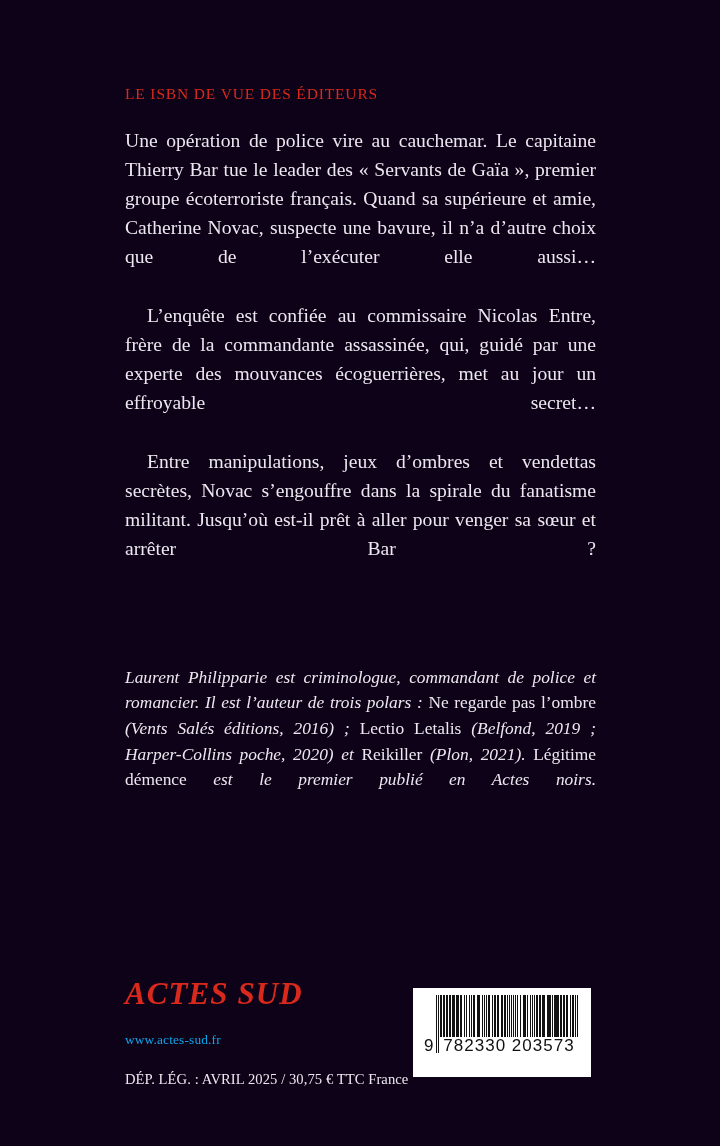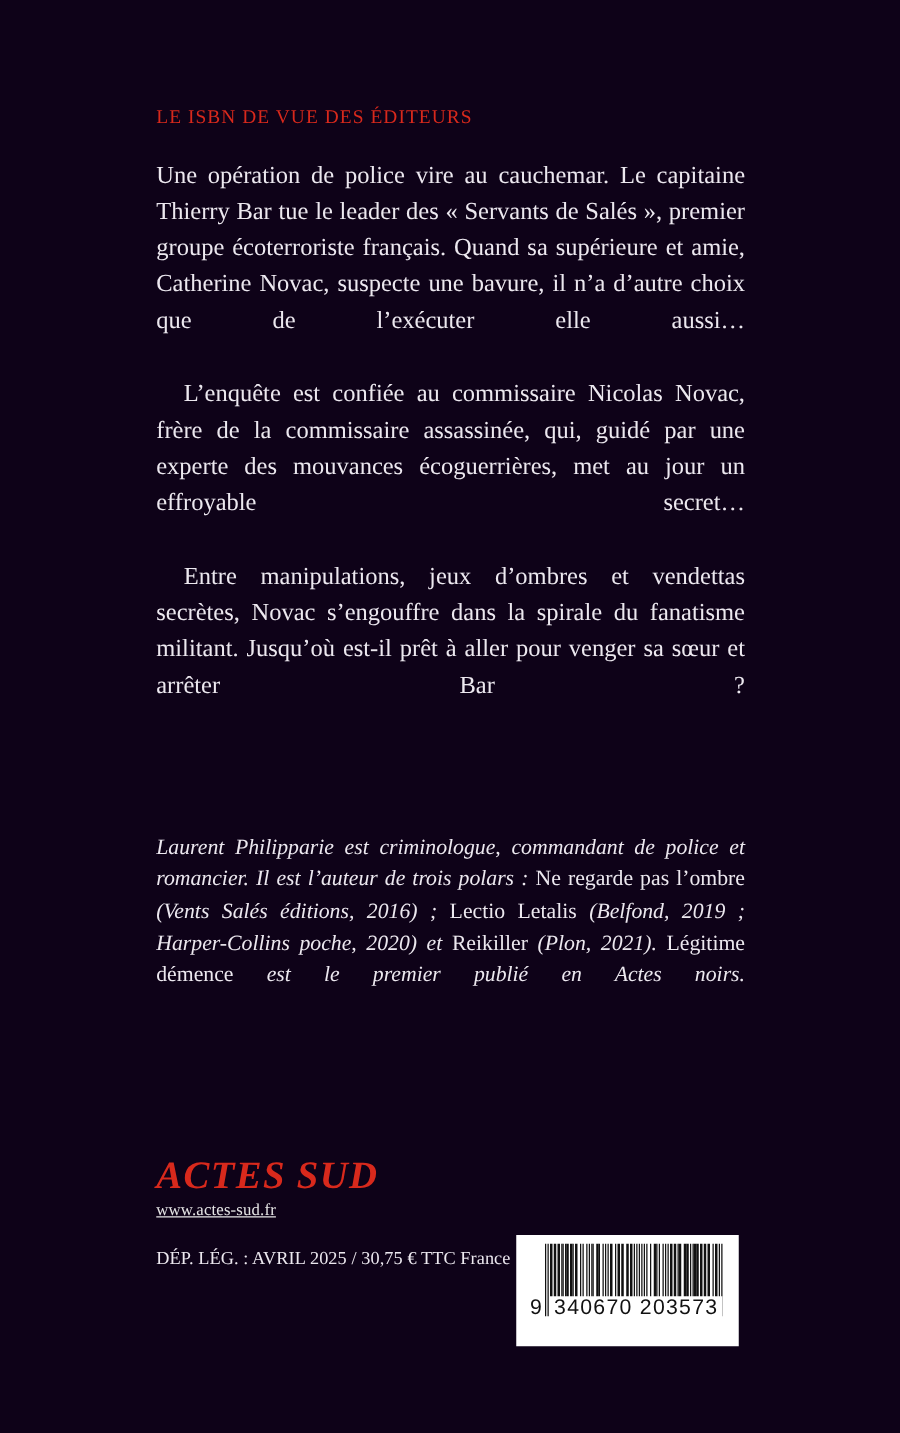--- a/index.html
+++ b/index.html
@@ -89,39 +89,38 @@
     font-style: italic;
   }
   .bio .ro {
     font-style: normal;
   }
 
   
   .publisher-block {
     position: absolute;
     left: 125px;
-    top: 924px;
+    top: 978px;
     width: 290px;
   }
   .publisher-logo {
     color: #d8291c;
     font-style: italic;
     font-weight: bold;
     font-size: 31px;
     letter-spacing: 0.035em;
     line-height: 1;
     font-family: "Liberation Serif", serif;
   }
   .publisher-url {
-    color: #e5e5e5;
+    color: #0ea5e9;
     font-size: 13.4px;
-    margin-top: 5px;
+    margin-top: 23px;
     letter-spacing: 0.01em;
     line-height: 1.2;
-    text-decoration: underline;
   }
   .legal {
     margin-top: 22px;
     color: #ece8ef;
     font-size: 14.6px;
     line-height: 19.5px;
     white-space: nowrap;
   }
   .legal div {
     letter-spacing: 0.005em;
@@ -195,22 +194,22 @@
 </head>
 <body>
 
 <div class="back-cover">
 
   <div class="content-column">
 
     <div class="editors-header">LE ISBN DE VUE DES ÉDITEURS</div>
 
     <div class="blurb" id="blurb">
-        <p>Une opération de police vire au cauchemar. Le capitaine Thierry Bar tue le leader des « Servants de Salés », premier groupe écoterroriste français. Quand sa supérieure et amie, Catherine Novac, suspecte une bavure, il n’a d’autre choix que de l’exécuter elle aussi…</p>
-        <p>L’enquête est confiée au commissaire Nicolas Novac, frère de la commissaire assassinée, qui, guidé par une experte des mouvances écoguerrières, met au jour un effroyable secret…</p>
+        <p>Une opération de police vire au cauchemar. Le capitaine Thierry Bar tue le leader des « Servants de Gaïa », premier groupe écoterroriste français. Quand sa supérieure et amie, Catherine Novac, suspecte une bavure, il n’a d’autre choix que de l’exécuter elle aussi…</p>
+        <p>L’enquête est confiée au commissaire Nicolas Entre, frère de la commandante assassinée, qui, guidé par une experte des mouvances écoguerrières, met au jour un effroyable secret…</p>
         <p>Entre manipulations, jeux d’ombres et vendettas secrètes, Novac s’engouffre dans la spirale du fanatisme militant. Jusqu’où est-il prêt à aller pour venger sa sœur et arrêter Bar ?</p>
       </div>
 
     <div class="bio">
       <p id="bio-paragraph"><span class="it">Laurent Philipparie est criminologue, commandant de police et romancier. Il est l’auteur de trois polars : </span><span class="ro">Ne regarde pas l’ombre </span><span class="it">(Vents Salés éditions, 2016) ; </span><span class="ro">Lectio Letalis </span><span class="it">(Belfond, 2019 ; Harper-Collins poche, 2020) et </span><span class="ro">Reikiller </span><span class="it">(Plon, 2021). </span><span class="ro">Légitime démence </span><span class="it">est le premier publié en Actes noirs.</span></p>
     </div>
 
   </div>
 
   <div class="publisher-block">
@@ -339,19 +338,19 @@
         <span class="sp" style="width: 1.8px;"></span>
         <span style="width: 2.6px;"></span>
         <span class="sp" style="width: 0.9px;"></span>
         <span class="sp" style="width: 1.2px;"></span>
         <span style="width: 1.6px;"></span>
         <span class="sp" style="width: 1.4px;"></span>
         <span style="width: 1.6px;"></span>
       </div>
     <div class="barcode-digits">
       <span class="lead">9</span>
-      <span class="main">340670 203573</span>
+      <span class="main">782330 203573</span>
     </div>
   </div>
 
   <div class="photo-credit">Photographie de couverture : © Joanna Jankowska / Trevillion Images</div>
 
 </div>
 
 </body></html>

